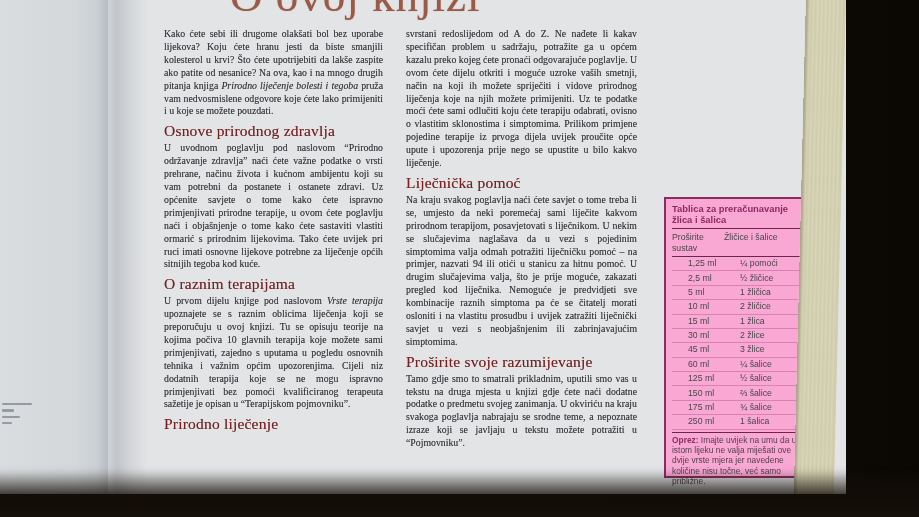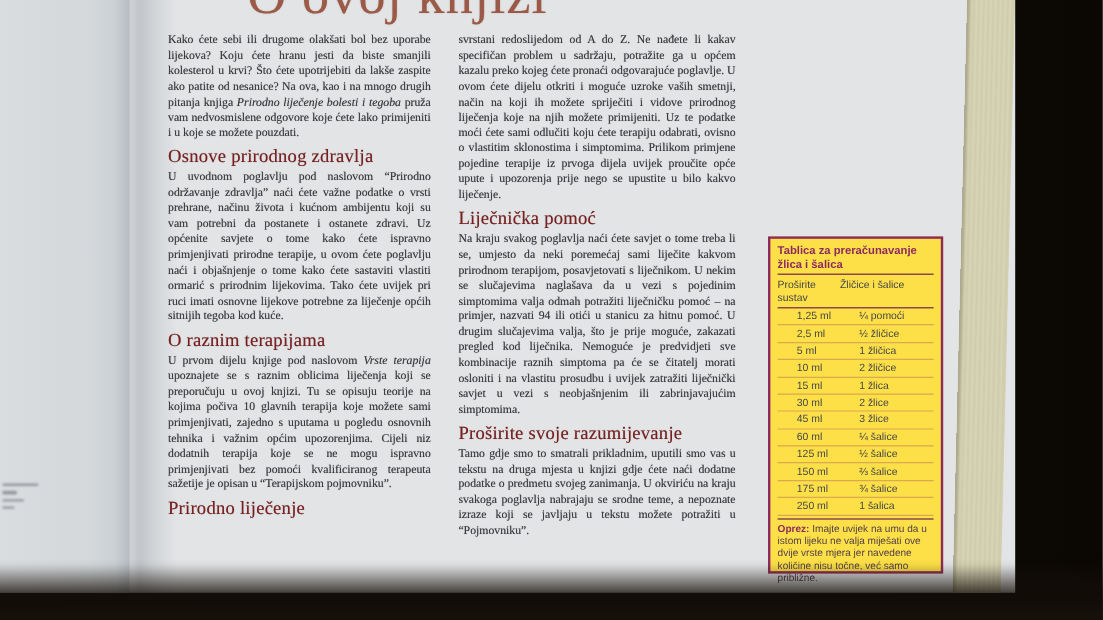--- a/index.html
+++ b/index.html
@@ -26,42 +26,42 @@
     transform:skewX(-1.4deg);transform-origin:top left;
     box-shadow:inset 2px 0 3px rgba(120,115,90,0.5);
   }
   .fine-print span{
     display:block;background:rgba(95,100,110,0.55);height:2px;margin-bottom:4px;
     filter:blur(0.7px);border-radius:1px;
   }
   .fine-print{position:absolute;left:2px;top:403px;width:34px;}
   .fine-print .l1{width:30px}.fine-print .l2{width:12px;height:3px}.fine-print .l3{width:18px}.fine-print .l4{width:10px}
   .content{
-    position:absolute;left:120px;top:0;width:690px;height:494px;overflow:hidden;
+    position:absolute;left:144px;top:0;width:690px;height:494px;overflow:hidden;
     color:#38383c;
   }
   .page-title{
     position:absolute;left:86px;top:-30px;
     font-size:45px;letter-spacing:1px;color:#9a5a47;
     text-shadow:0 0 1px rgba(154,90,71,0.5);
     white-space:nowrap;
   }
   .col{position:absolute;top:28px;font-size:9.8px;line-height:12.9px;text-align:justify;}
   .col p{margin:0 0 1px 0;text-shadow:0 0 0.6px rgba(55,55,60,0.55);}
   .col-left{left:20px;width:219px;}
   .col-right{left:262px;width:231px;}
   h2.sec{
     font-size:15.5px;font-weight:normal;color:#7f1d1d;margin:7px 0 4px 0;
     letter-spacing:0.2px;text-align:left;text-shadow:0 0 0.6px rgba(36,36,40,0.5);
   }
   .ital{font-style:italic;}
   
   .conv{
     position:absolute;left:520px;top:197px;width:146px;height:281px;
-    background:#fde047;border:2px solid #8e2a62;box-sizing:border-box;
+    background:#f9a8d4;border:2px solid #8e2a62;box-sizing:border-box;
     font-family:"Liberation Sans", sans-serif;color:#46464a;
     padding:4px 6px 4px 6px;font-size:8.7px;line-height:11px;
   }
   .conv-title{
     color:#8e2a62;font-weight:bold;font-size:9.4px;line-height:11px;
     border-bottom:1px solid #6f2450;padding-bottom:3px;margin-bottom:2px;text-align:left;
   }
   .conv-head{display:flex;border-bottom:1px solid #6f2450;padding:1px 0 2px 0;}
   .conv-head .c1{width:52px;}
   .conv-head .c2{flex:1;}

